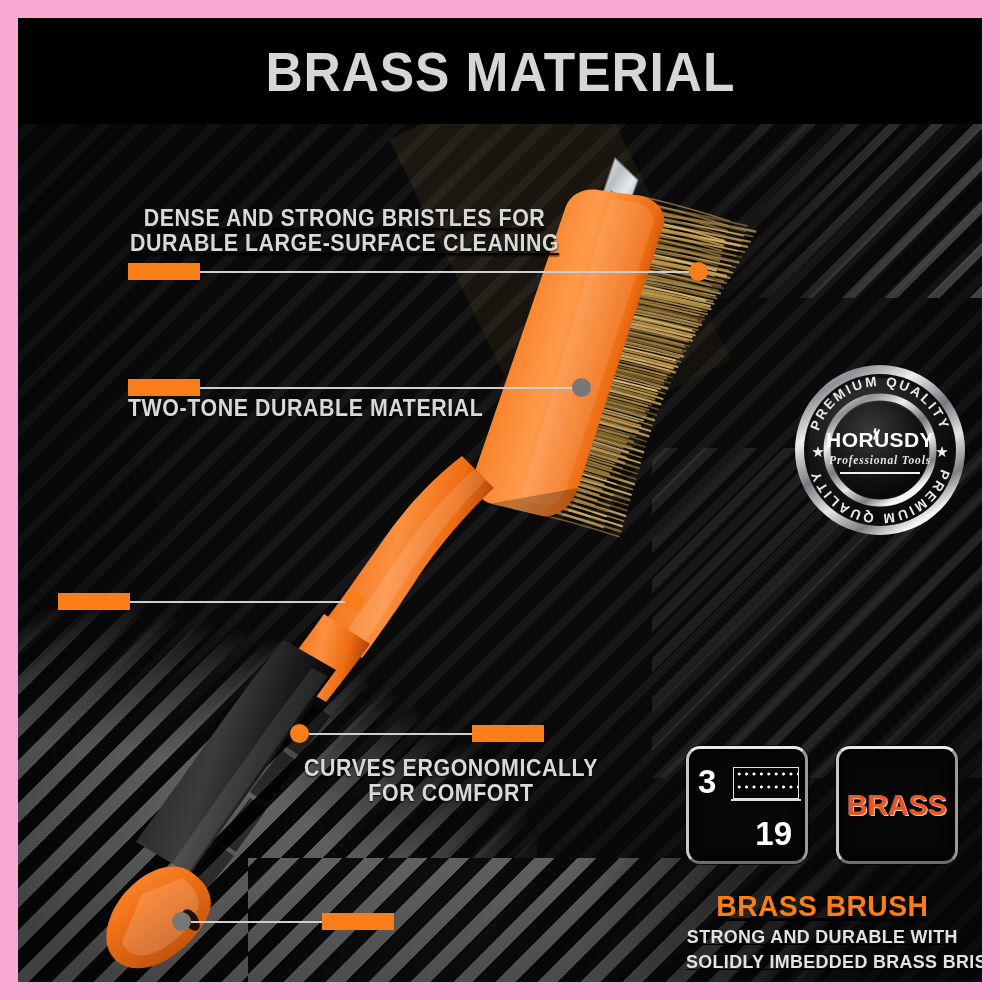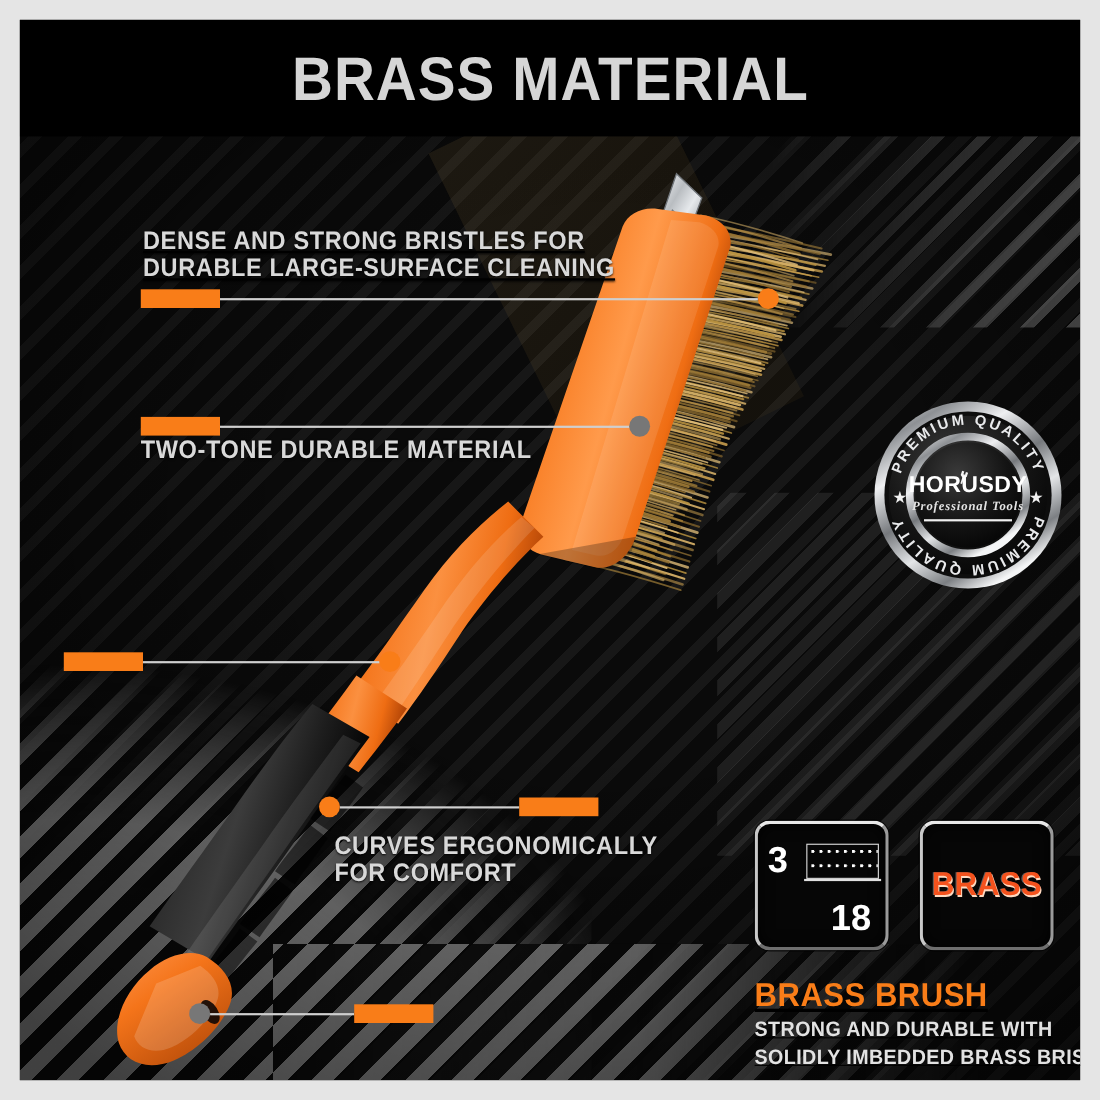--- a/index.html
+++ b/index.html
@@ -6,21 +6,22 @@
   * { box-sizing: border-box; margin: 0; padding: 0; }
   html, body {
     width: 1000px; height: 1000px;
     background: #a8a8a8;
     font-family: "Liberation Sans", sans-serif;
     overflow: hidden;
   }
   #frame {
     position: relative;
     width: 1000px; height: 1000px;
-    background: #e5e5e5;
+    background: #f9a8d4;
+    text-align: center;
   }
   
   #canvas {
     position: absolute;
     left: 18px; top: 18px;
     width: 964px; height: 964px;
     background: #0a0a0a;
     overflow: hidden;
   }
   
@@ -626,21 +627,21 @@
         <path d="M6,2 L10,2 L10,7 L13,7 L13,2 L17,2 L17,10 L13,13 L13,24 L10,24 L10,13 L6,10 Z" fill="#ffffff"></path>
       </g>
       <text x="86" y="100" font-family="&quot;Liberation Serif&quot;, serif" font-size="11.5" font-style="italic" font-weight="bold" fill="#e4e4e4" text-anchor="middle" letter-spacing="0.8">Professional Tools</text>
       <rect x="46" y="108" width="80" height="2" fill="#f0f0f0"></rect>
     </svg>
 
     <div class="spec-icon" id="spec-count">
       <span class="num-top">3</span>
       <span class="bristle-grid"></span>
       <span class="divider"></span>
-      <span class="num-bottom">18</span>
+      <span class="num-bottom">19</span>
     </div>
 
     <div class="spec-icon" id="spec-brass">
       <span class="brass-word">BRASS</span>
     </div>
 
     <div id="product-label">
       <div class="pl-title">BRASS BRUSH</div>
       <div class="pl-sub">STRONG AND DURABLE WITH</div>
       <div class="pl-sub">SOLIDLY IMBEDDED BRASS BRISTLES</div>

